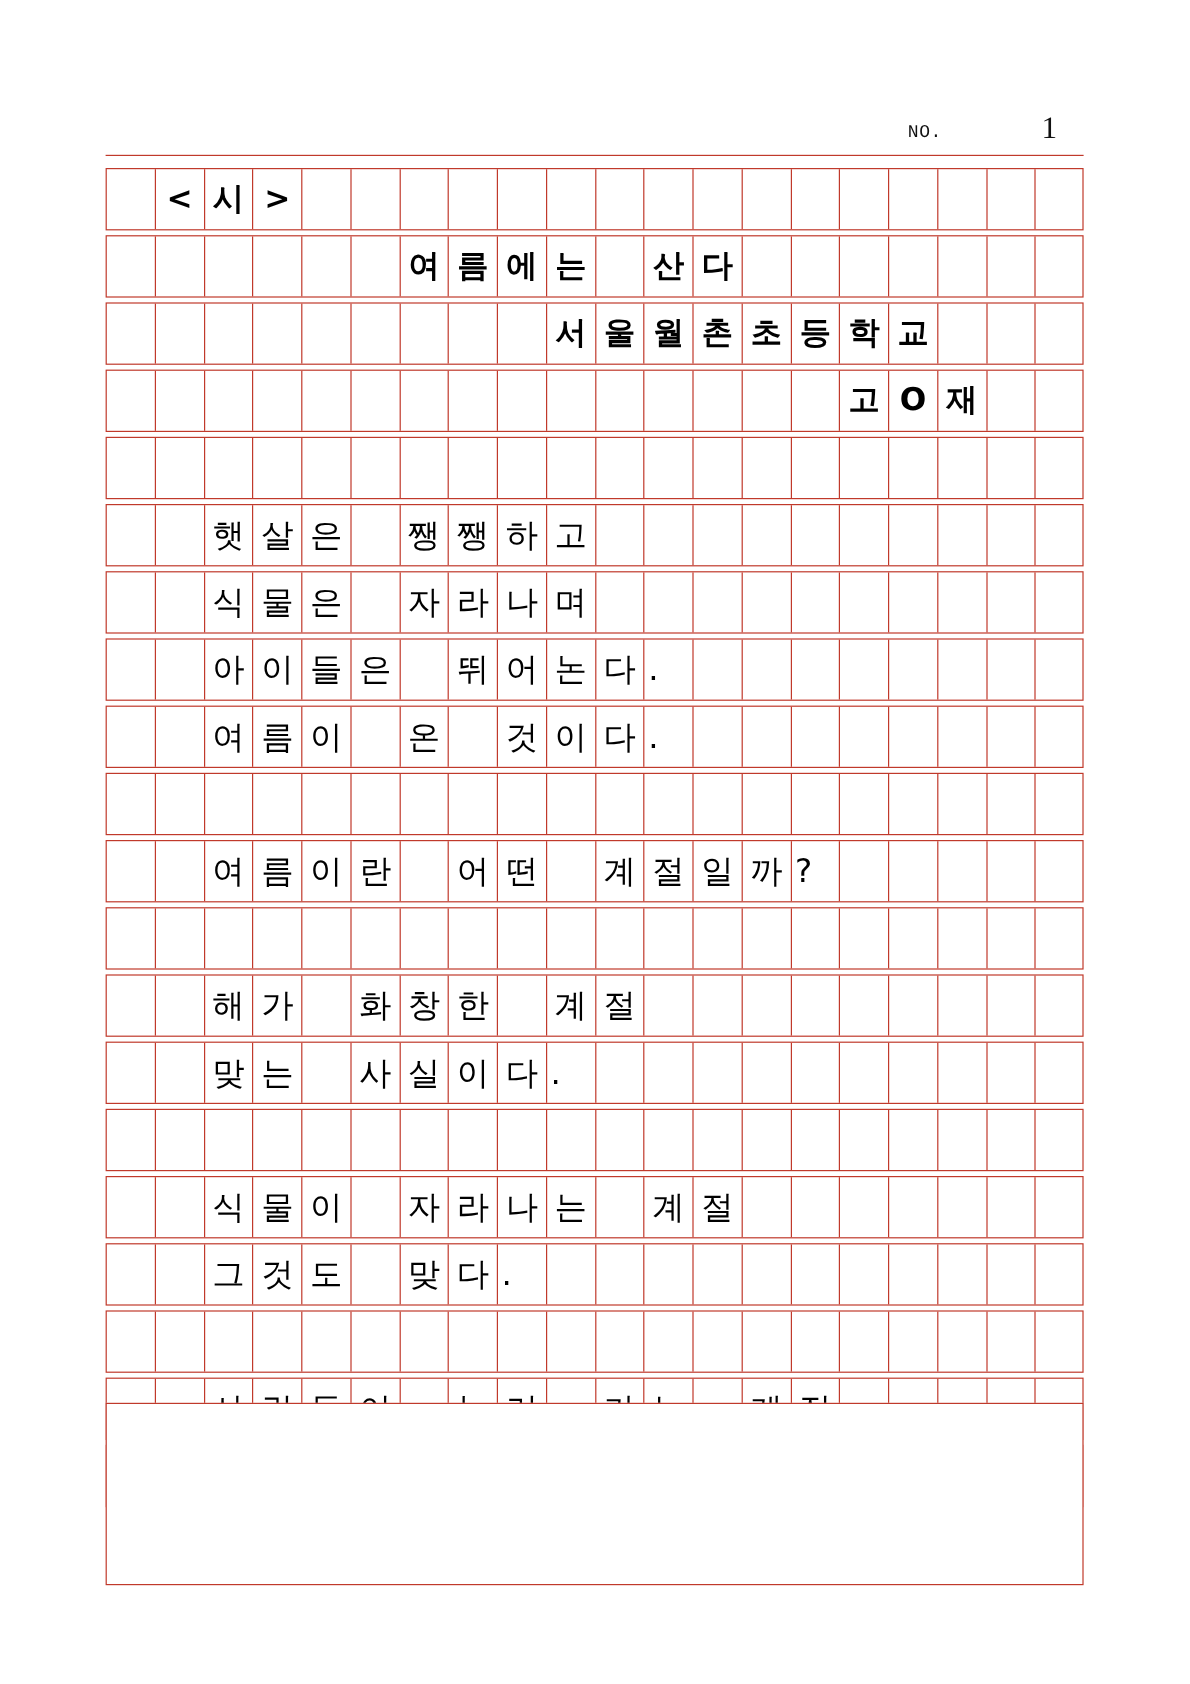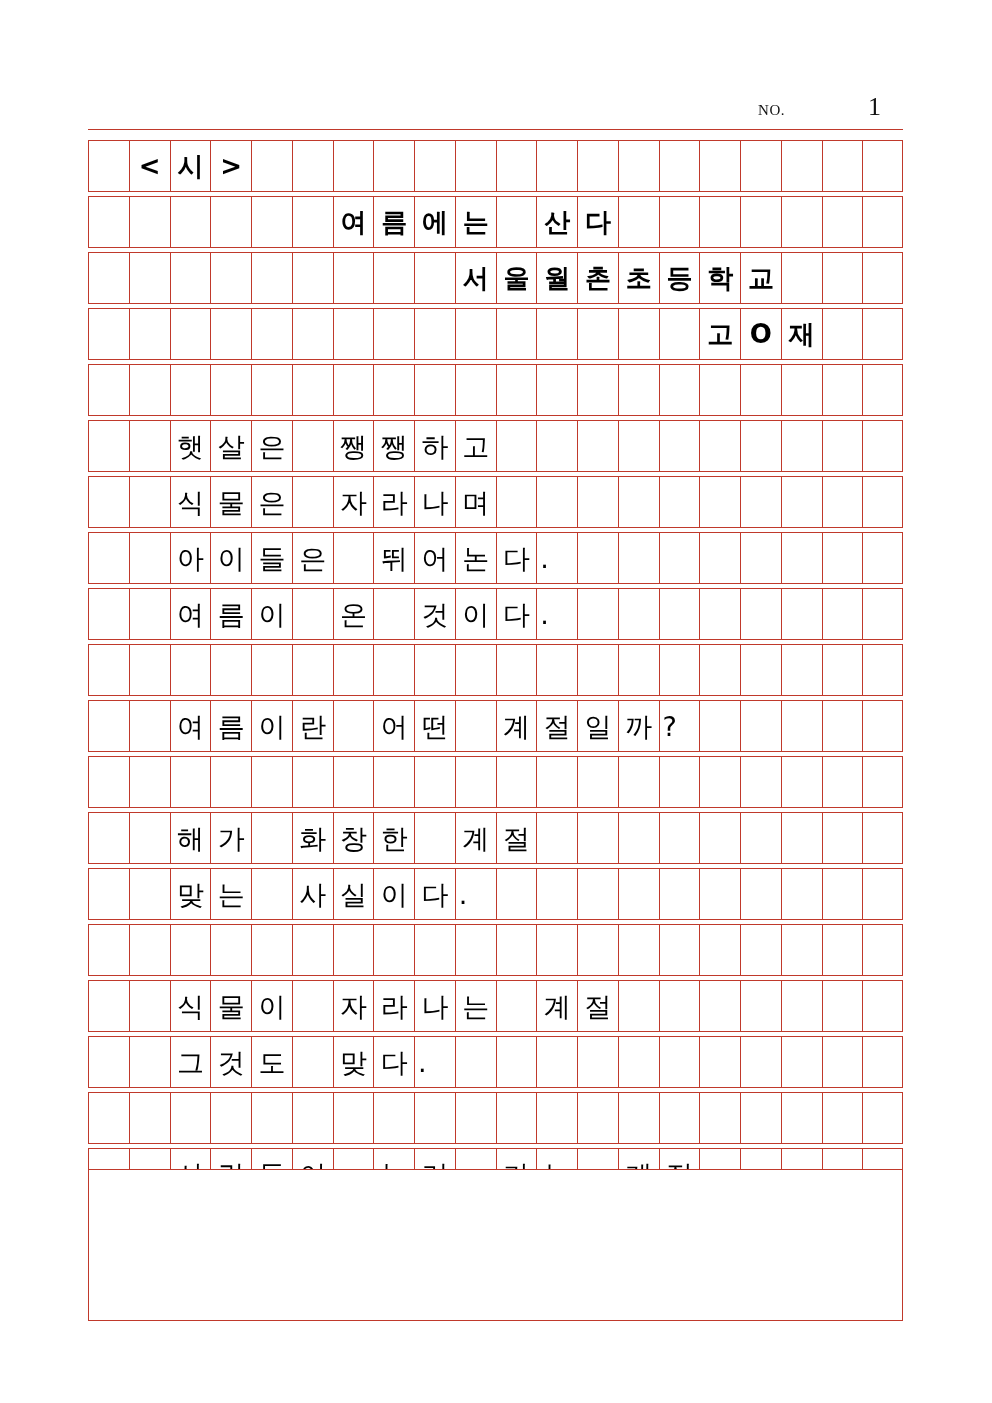--- a/index.html
+++ b/index.html
@@ -30,21 +30,21 @@
     width: 815px;
     height: 32px;
   }
   .hdr-no-label {
     position: absolute;
     right: 118px;
     top: 4px;
     font-size: 15px;
     letter-spacing: 0.5px;
     color: #111;
-    font-family: Liberation Serif, serif;
+    font-family: Liberation Mono, monospace;
   }
   .hdr-no-value {
     position: absolute;
     right: 22px;
     top: -6px;
     font-size: 26px;
     color: #111;
     font-family: "Liberation Serif", "DejaVu Serif", serif;
   }
   .hdr-rule {

